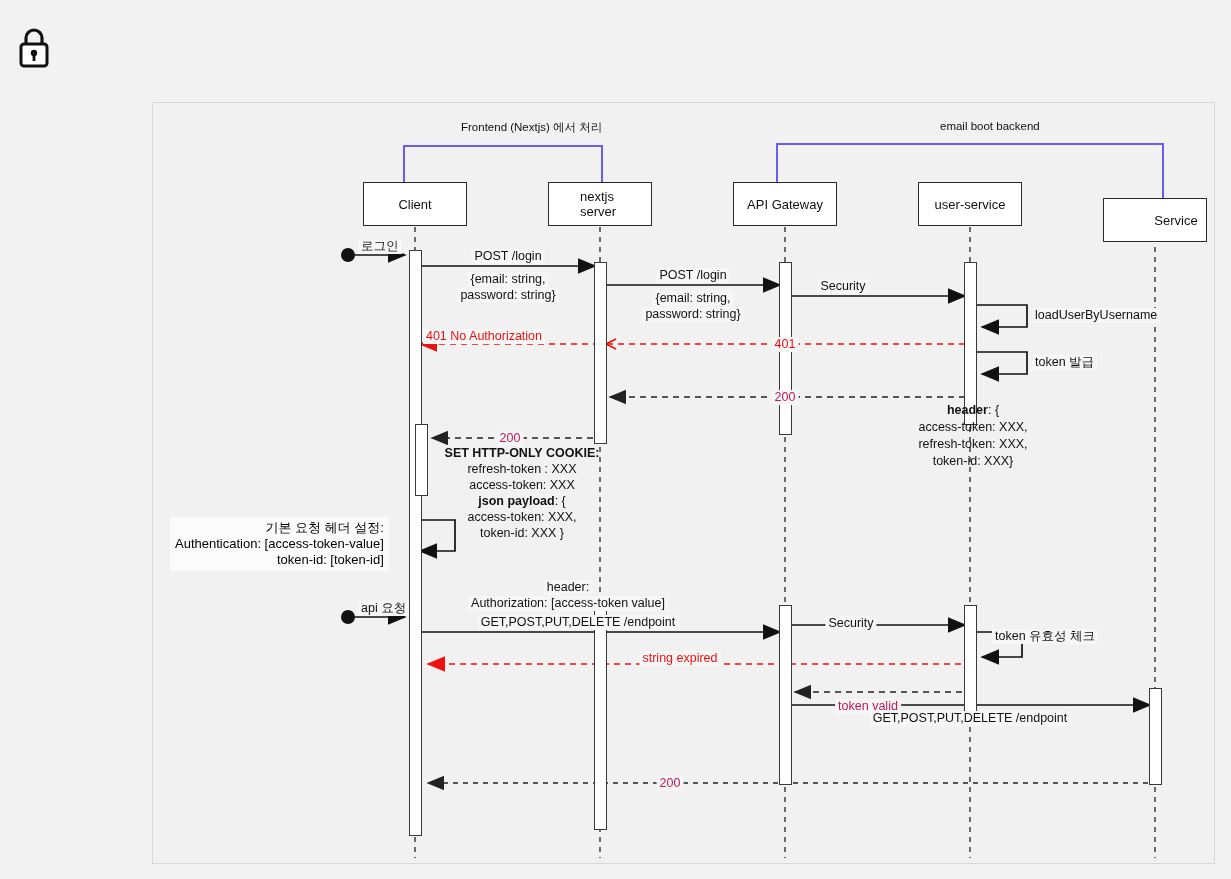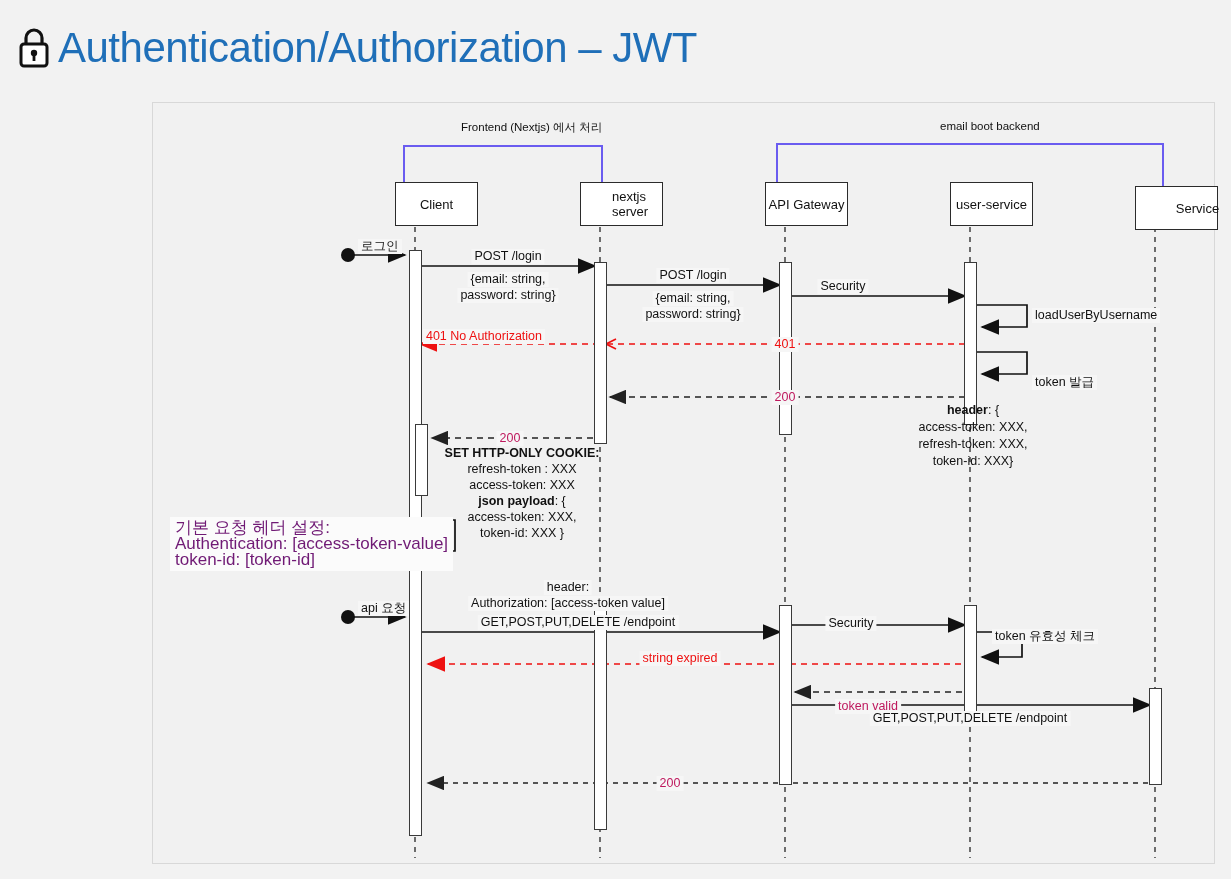--- a/index.html
+++ b/index.html
@@ -21,24 +21,24 @@
     font-family:"Liberation Sans","DejaVu Sans",sans-serif;
   }
   
   #diagram-frame{
     position:absolute;left:152px;top:102px;width:1063px;height:762px;
     border:1px solid #d8d8d8;background:#f1f1f1;box-sizing:border-box;
   }
   #canvas{position:absolute;left:0;top:0;width:1231px;height:879px;}
   
   .participant{
-    position:absolute;width:83px;height:44px;background:#ffffff;
+    position:absolute;width:104px;height:44px;background:#ffffff;
     border:1.6px solid #2b2b2b;box-sizing:border-box;
     display:flex;align-items:center;justify-content:center;
-    font-size:13px;color:#111;margin-left:32px;
+    font-size:13px;color:#111;
   }
   
   .group-label{
     position:absolute;font-size:11.5px;color:#111;white-space:nowrap;
     background:#f1f1f1;padding:0 5px;
   }
   
   .activation{
     position:absolute;width:13px;background:#ffffff;
     border:1.4px solid #3a3a3a;box-sizing:border-box;
@@ -47,35 +47,34 @@
   .msg{
     position:absolute;font-size:12.5px;color:#111;white-space:nowrap;
     background:#f6f6f6;padding:0 3px;line-height:15px;
   }
   .msg.red{color:#ee1111;}
   .msg.blue{color:#be185d;}
   .msg.center{transform:translateX(-50%);text-align:center;}
   .msg.block{white-space:normal;text-align:center;background:transparent;}
   .msg b{font-weight:bold;}
   .note{
-    position:absolute;font-size:17px;color:#701a75;line-height:16px;
-    background:#fbfbfb;padding:3px 5px;white-space:nowrap;
+    position:absolute;font-size:13px;color:#000000;line-height:16px;
+    background:#fbfbfb;padding:3px 5px;white-space:nowrap;text-align:right;
   }
 </style>
 </head>
 <body>
 
 <div id="title-bar">
   <svg id="lock-icon" viewBox="0 0 40 46">
     <path d="M12 19 V13 a8 8 0 0 1 16 0 V19" fill="none" stroke="#111" stroke-width="3.2"></path>
     <rect x="7" y="19" width="26" height="22" rx="3" fill="#fff" stroke="#111" stroke-width="3"></rect>
     <circle cx="20" cy="28" r="3.2" fill="#111"></circle>
     <rect x="18.6" y="28" width="2.8" height="8" fill="#111"></rect>
   </svg>
-  <div id="title-text">Authentication/Authorization – JWT</div>
 </div>
 
 <div id="diagram-frame"></div>
 
 <svg id="canvas">
   <defs>
     <marker id="ah-black" markerWidth="11" markerHeight="9" refX="10" refY="4.5" orient="auto">
       <path d="M0,0 L11,4.5 L0,9 z" fill="#111"></path>
     </marker>
     <marker id="ah-red" markerWidth="11" markerHeight="9" refX="10" refY="4.5" orient="auto">
@@ -147,21 +146,21 @@
   <line x1="1148" y1="783" x2="428" y2="783" stroke="#222" stroke-width="1.6" stroke-dasharray="5,5" marker-end="url(#ah-dark)"></line>
 </svg>
 
 <div class="group-label" style="left:416px;top:120px;margin-left:40px;">Frontend (Nextjs) 에서 처리</div>
 <div class="group-label" style="left:935px;top:120px;">email boot backend</div>
 
 <div class="participant" style="left:363px;top:182px;">Client</div>
 <div class="participant" style="left:548px;top:182px;padding-left:31px;">nextjs server</div>
 <div class="participant" style="left:733px;top:182px;">API Gateway</div>
 <div class="participant" style="left:918px;top:182px;">user-service</div>
-<div class="participant" style="left:1103px;top:186px;padding-left:42px;">Service</div>
+<div class="participant" style="left:1103px;top:198px;padding-left:42px;">Service</div>
 
 <div class="activation" style="left:409px;top:250px;height:586px;"></div>
 <div class="activation" style="left:415px;top:424px;height:72px;"></div>
 
 <div class="activation" style="left:594px;top:262px;height:182px;"></div>
 <div class="activation" style="left:594px;top:610px;height:220px;"></div>
 
 <div class="activation" style="left:779px;top:262px;height:173px;"></div>
 <div class="activation" style="left:779px;top:605px;height:180px;"></div>
 
@@ -174,21 +173,21 @@
 <div class="msg center" style="left:508px;top:249px;">POST /login</div>
 <div class="msg center" style="left:508px;top:272px;">{email: string,</div>
 <div class="msg center" style="left:508px;top:288px;">password: string}</div>
 
 <div class="msg center" style="left:693px;top:268px;">POST /login</div>
 <div class="msg center" style="left:693px;top:291px;">{email: string,</div>
 <div class="msg center" style="left:693px;top:307px;">password: string}</div>
 
 <div class="msg center" style="left:843px;top:279px;">Security</div>
 <div class="msg" style="left:1032px;top:308px;">loadUserByUsername</div>
-<div class="msg" style="left:1032px;top:355px;margin-top:20px;">token 발급</div>
+<div class="msg" style="left:1032px;top:355px;">token 발급</div>
 
 <div class="msg red center" style="left:484px;top:329px;">401 No Authorization</div>
 <div class="msg red center" style="left:785px;top:337px;">401</div>
 <div class="msg blue center" style="left:785px;top:390px;">200</div>
 <div class="msg blue center" style="left:510px;top:431px;">200</div>
 
 <div class="msg block" style="left:879px;top:402px;width:182px;line-height:17px;">
   <div><b>header</b><span>: {</span></div>
   <div>access-token: XXX,</div>
   <div>refresh-token: XXX,</div>

